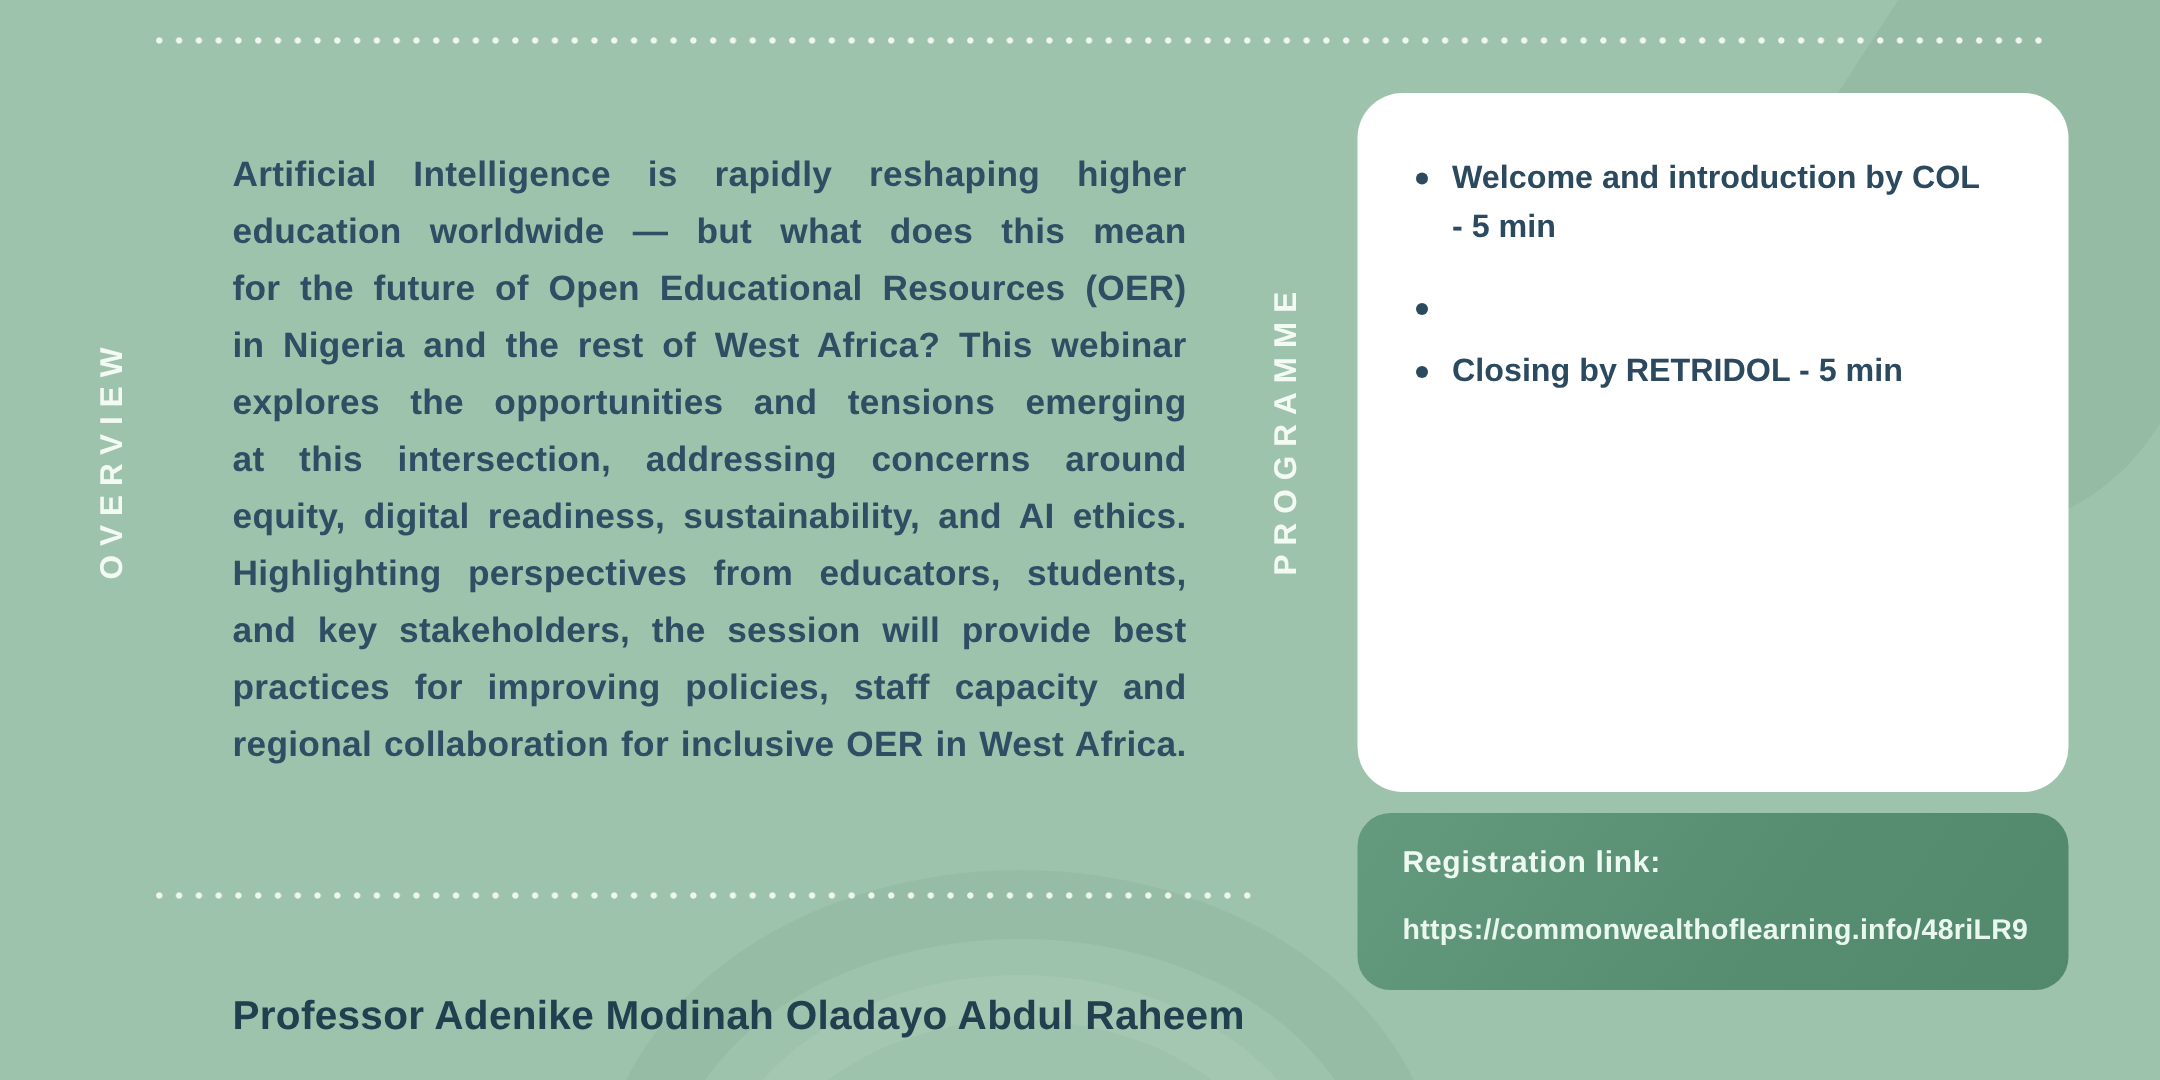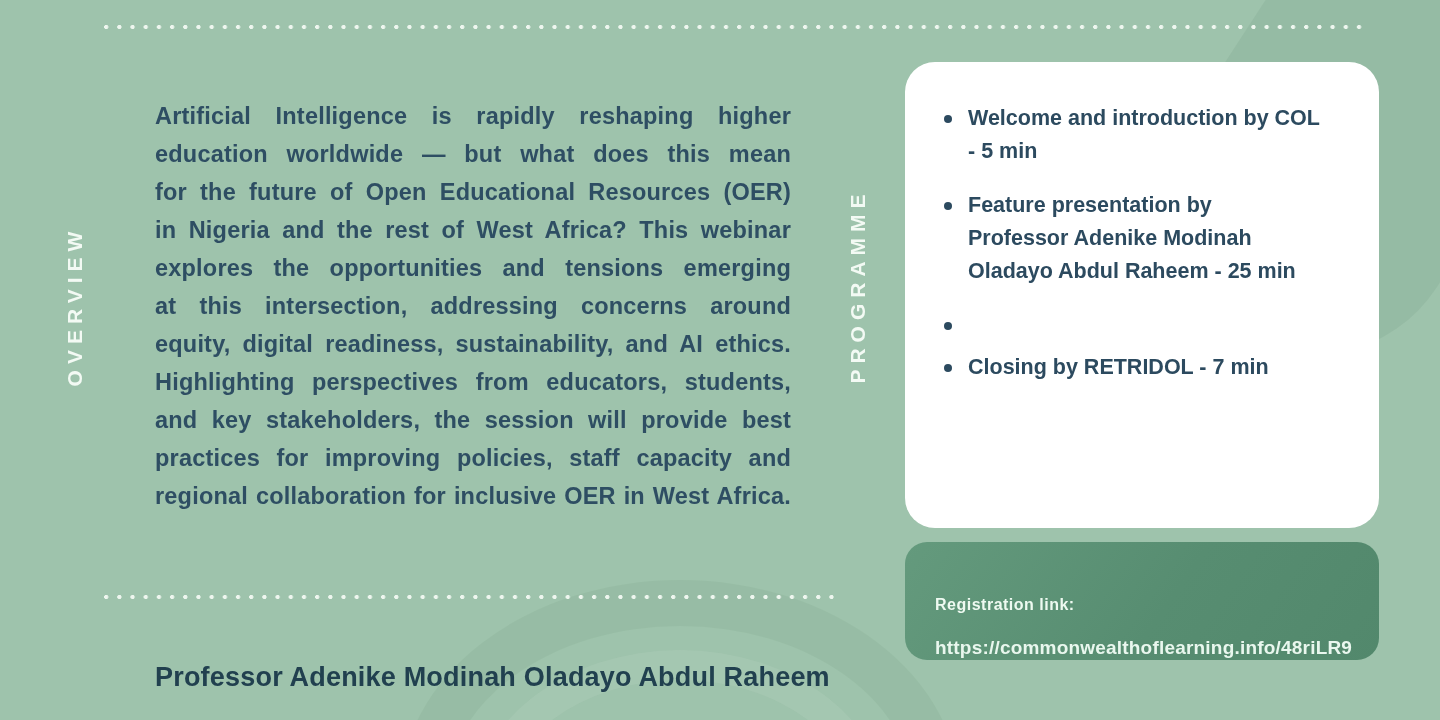--- a/index.html
+++ b/index.html
@@ -110,24 +110,23 @@
 
   
   #registration-card {
     left: 905px; top: 542px; width: 474px; height: 118px;
     background: linear-gradient(125deg, #649a7d 0%, #578d71 55%, #52886c 100%);
     border-radius: 22px;
     padding: 22px 28px 0 30px;
   }
   #registration-label {
     color: #eefaf1;
-    font-size: 16px;
+    font-size: 20px;
     font-weight: 700;
     letter-spacing: 0.5px;
-    margin-top: 32px;
   }
   #registration-url {
     margin-top: 23px;
     color: #e9f7ee;
     font-size: 19px;
     font-weight: 700;
     letter-spacing: 0.2px;
     cursor: pointer;
   }
 </style>
@@ -162,30 +161,24 @@
   <div class="layer v-label" id="programme-label">PROGRAMME</div>
 
   <div class="layer" id="programme-card">
     <div class="programme-item">
       <span class="bullet-dot"></span>
       <span class="item-text">Welcome and introduction by COL
 - 5 min</span>
     </div>
     <div class="programme-item">
       <span class="bullet-dot"></span>
-      <span class="item-text">Feature presentation by
-Professor Adenike Modinah
-Oladayo Abdul Raheem - 25 min</span>
     </div>
     <div class="programme-item">
       <span class="bullet-dot"></span>
-    </div>
-    <div class="programme-item">
-      <span class="bullet-dot"></span>
-      <span class="item-text">Closing by RETRIDOL - 7 min</span>
+      <span class="item-text">Closing by RETRIDOL - 5 min</span>
     </div>
   </div>
 
   <div class="layer" id="registration-card">
     <div id="registration-label">Registration link:</div>
     <div id="registration-url">https://commonwealthoflearning.info/48riLR9</div>
   </div>
 
 </div>
 

